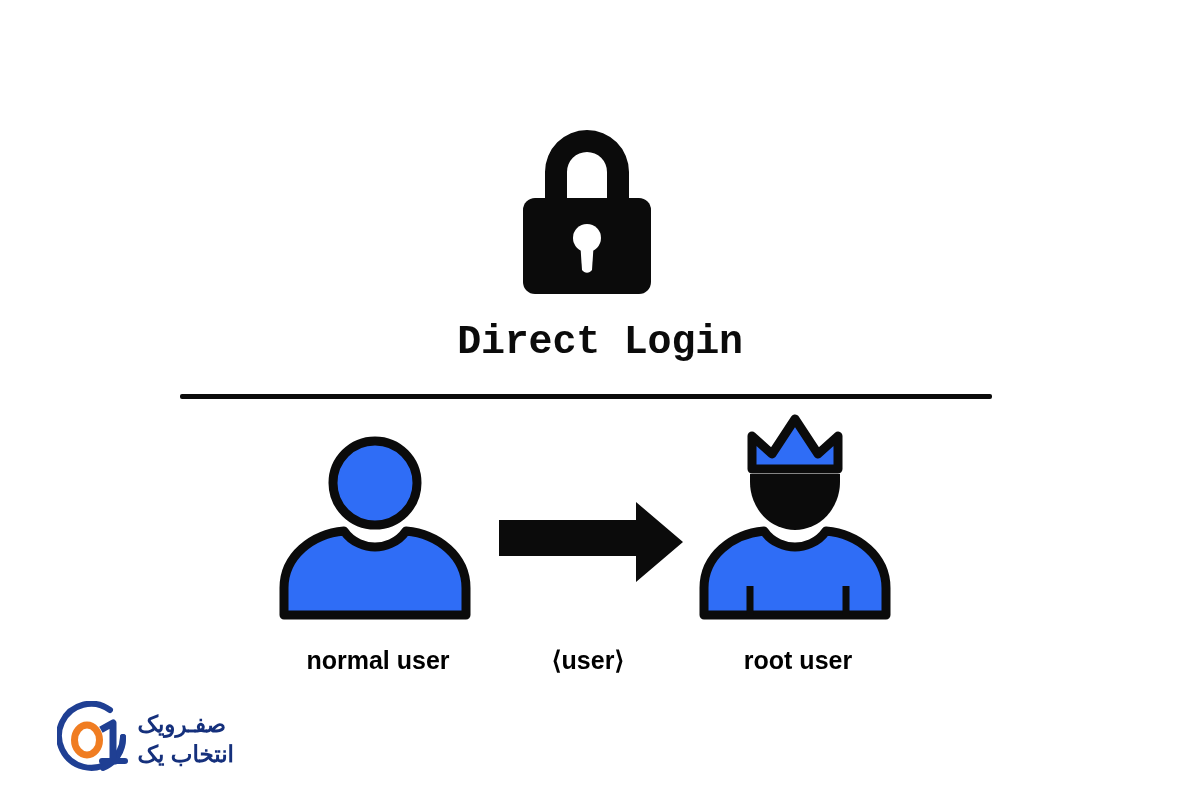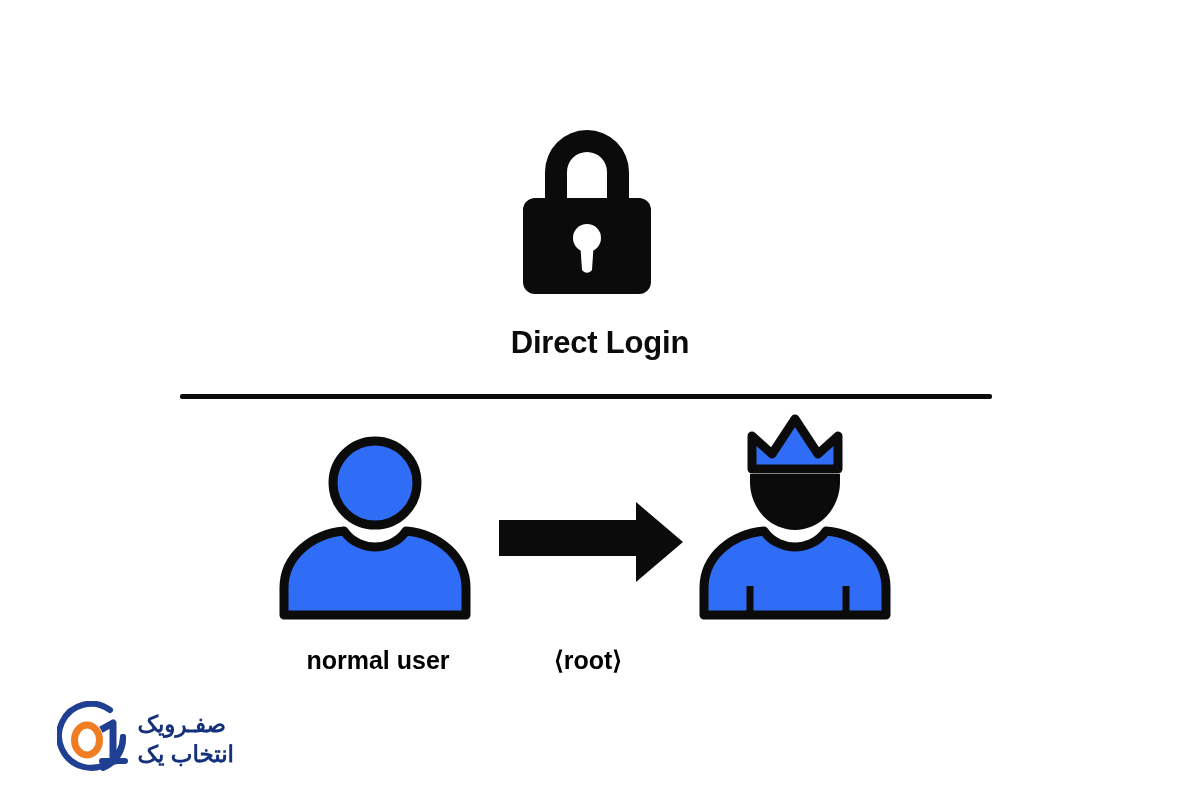--- a/index.html
+++ b/index.html
@@ -29,25 +29,26 @@
     height: 172px;
   }
   .lock-svg { display: block; width: 128px; height: 172px; }
 
   .title {
     position: absolute;
     left: 0;
     top: 322px;
     width: 1200px;
     text-align: center;
-    font-size: 31px;
+    font-size: 40px;
     font-weight: bold;
     letter-spacing: -0.2px;
     color: #0b0b0b;
     line-height: 42px;
+    font-family: Liberation Mono, monospace;
   }
 
   
   .divider {
     position: absolute;
     left: 180px;
     top: 394px;
     width: 812px;
     height: 5px;
     background: #0b0b0b;
@@ -159,21 +160,22 @@
       <path d="M52 64 L142 64 L142 72 A45 48 0 0 1 52 72 Z" fill="#0b0b0b"></path>
 
       <path d="M6 205 L6 178 C6 146 34 124 66 121 C74 133 88 137 97 137 C106 137 120 133 128 121 C160 124 188 146 188 178 L188 205 Z" fill="#2f6df6" stroke="#0b0b0b" stroke-width="9" stroke-linejoin="round"></path>
 
       <path d="M52 205 L52 176" stroke="#0b0b0b" stroke-width="7" stroke-linecap="butt"></path>
       <path d="M148 205 L148 176" stroke="#0b0b0b" stroke-width="7" stroke-linecap="butt"></path>
     </svg>
   </div>
 
   <div class="caption cap-normal">normal user</div>
-  <div class="caption cap-sudo">⟨root⟩</div>
+  <div class="caption cap-sudo">⟨user⟩</div>
+  <div class="caption cap-root">root user</div>
 
   <div class="watermark">
     <div class="wm-text">
       <span class="wm-line">صفـرویک</span>
       <span class="wm-line">انتخاب یک</span>
     </div>
     <div class="wm-mark">
       <svg viewBox="0 0 76 76" xmlns="http://www.w3.org/2000/svg" aria-hidden="true">
 
         <path d="M53 9 A32 32 0 1 0 66 36" fill="none" stroke="#1f3f93" stroke-width="6" stroke-linecap="round"></path>

